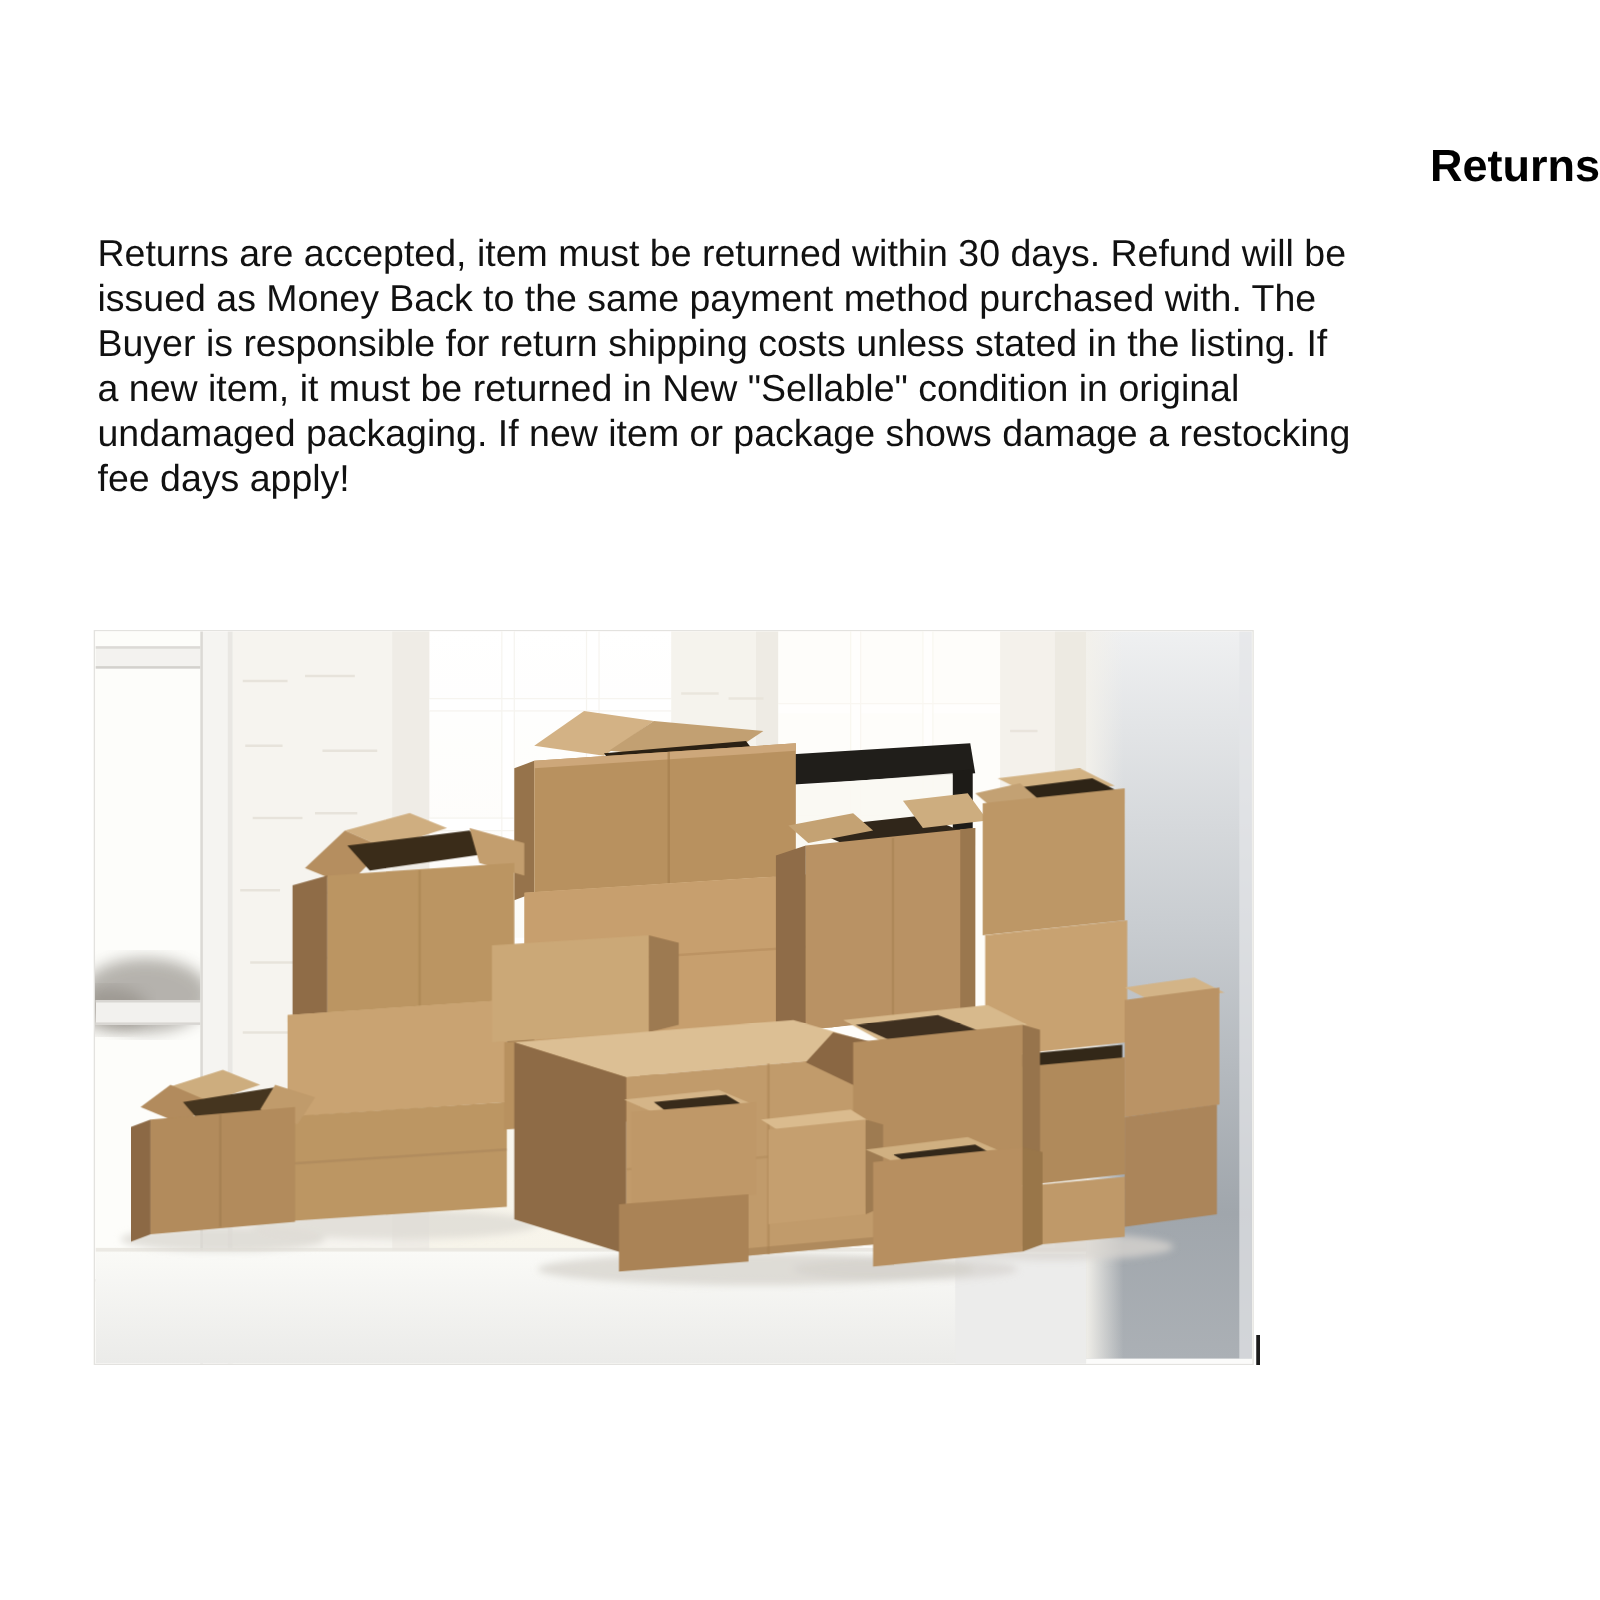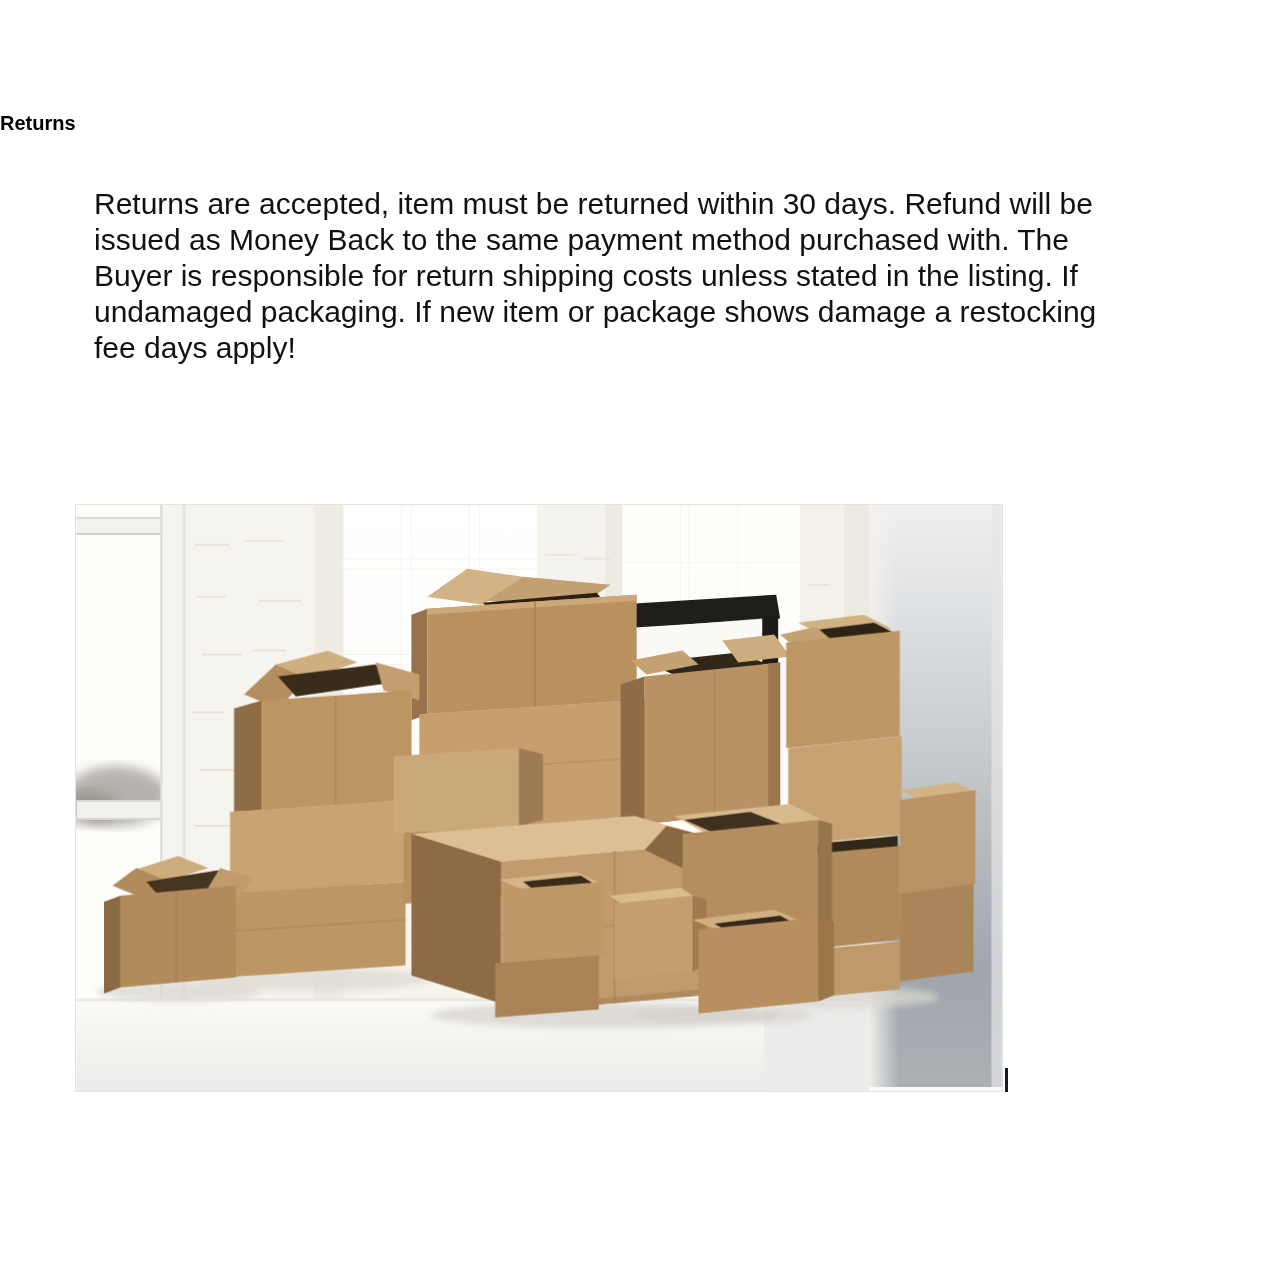--- a/index.html
+++ b/index.html
@@ -1,27 +1,27 @@
 <!DOCTYPE html>
 <html><head>
 <meta charset="utf-8">
 <style>
   * { margin:0; padding:0; box-sizing:border-box; }
   html,body { width:1280px; height:1280px; background:#ffffff; }
   body { font-family:"Liberation Sans","DejaVu Sans",sans-serif; color:#0a0a0a; }
   .page { position:relative; width:1280px; height:1280px; background:#ffffff; overflow:hidden; }
   .doc-title {
     position:absolute; top:112px; left:0; width:1280px;
-    text-align:left; font-size:20px; font-weight:bold; color:#000000;
+    text-align:right; font-size:36px; font-weight:bold; color:#000000;
   }
   .policy-text {
     position:absolute; top:186px; left:78px; width:1140px;
     font-size:30px; line-height:36px; color:#111111;
   }
-  .policy-line { white-space:nowrap;margin-left:16px; }
+  .policy-line { white-space:nowrap; }
   .photo-figure {
     position:absolute; top:504px; left:75px; width:928px; height:588px;
     border:1px solid #e3e2df; background:#fcfbf8; overflow:hidden;
   }
   .photo-figure svg { display:block; width:926px; height:586px; }
   .cursor-artifact {
     position:absolute; left:1005px; top:1068px; width:3px; height:24px;
     background:#1b1b1b;
   }
 </style>
@@ -29,20 +29,21 @@
 <body>
 
 <div class="page">
 
   <div class="doc-title">Returns</div>
 
   <div class="policy-text">
     <div class="policy-line">Returns are accepted, item must be returned within 30 days. Refund will be</div>
     <div class="policy-line">issued as Money Back to the same payment method purchased with. The</div>
     <div class="policy-line">Buyer is responsible for return shipping costs unless stated in the listing. If</div>
+    <div class="policy-line">a new item, it must be returned in New "Sellable" condition in original</div>
     <div class="policy-line">undamaged packaging. If new item or package shows damage a restocking</div>
     <div class="policy-line">fee days apply!</div>
   </div>
 
   <figure class="photo-figure" aria-label="Stacks of brown cardboard moving boxes piled in a bright white room with large windows, white brick pillars and a gray wall on the right">
     <svg viewBox="0 0 928 588" xmlns="http://www.w3.org/2000/svg">
       <defs>
         <linearGradient id="gwall" x1="0" y1="0" x2="0" y2="1">
           <stop offset="0" stop-color="#eff0f1"></stop>
           <stop offset="0.4" stop-color="#c9cdd1"></stop>

